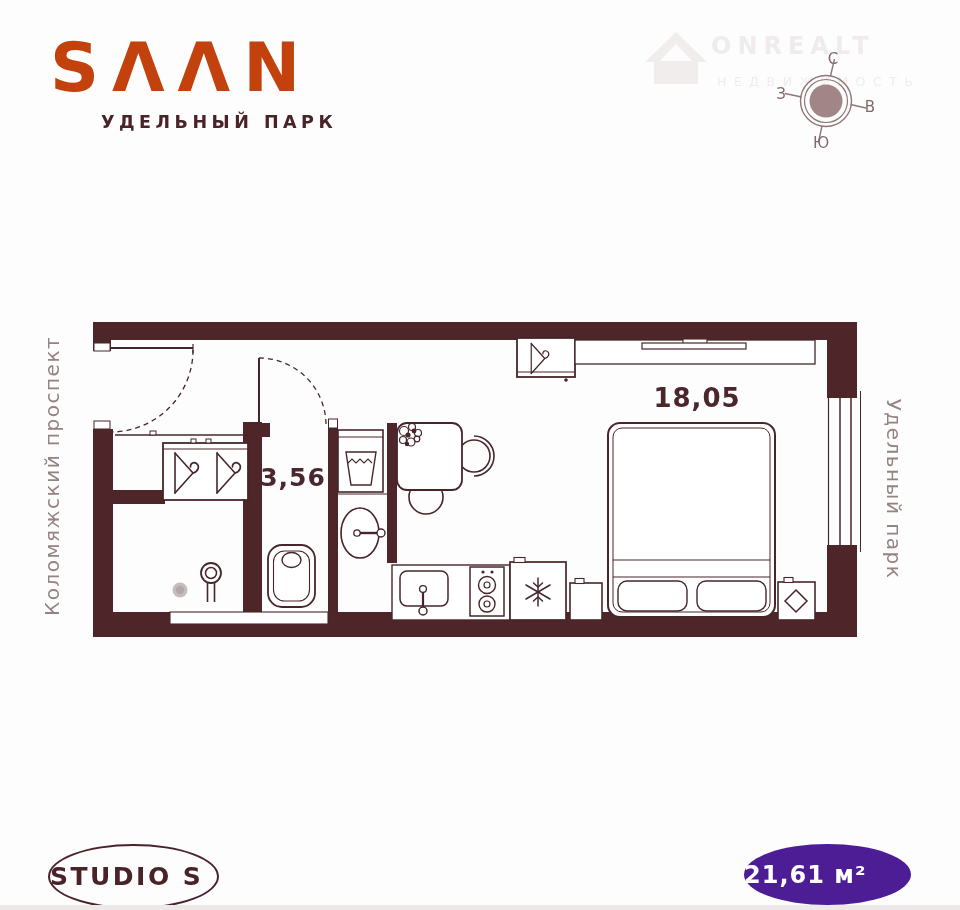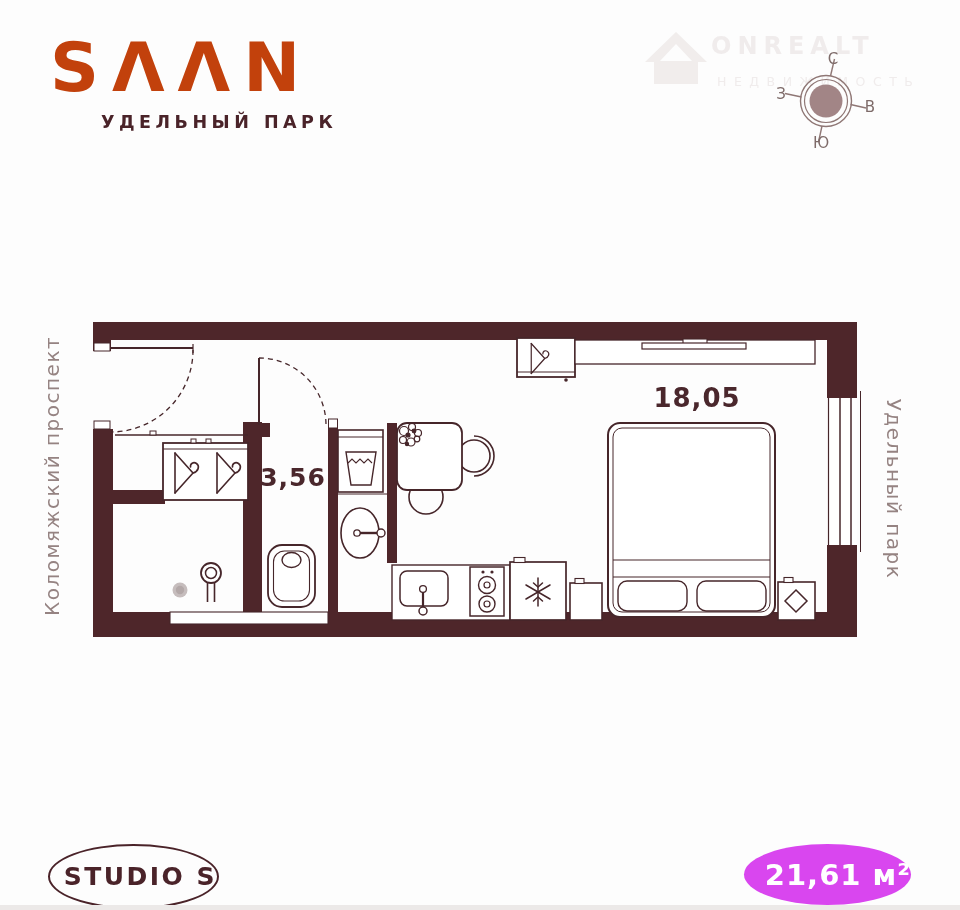--- a/index.html
+++ b/index.html
@@ -17,25 +17,25 @@
   #wm-tagline{position:absolute;left:72px;top:50px;font-size:12.5px;letter-spacing:7.5px;}
   
   #compass{left:766px;top:38px;width:130px;height:122px;}
   #compass text{font-size:15px;fill:#7e6b69;}
   
   .street{color:#958382;font-size:20px;letter-spacing:1.5px;white-space:nowrap;
           text-align:center;}
   #street-left{left:-83px;top:469px;width:270px;transform:rotate(-90deg);}
   #street-right{left:784px;top:477px;width:220px;transform:rotate(90deg);}
   
-  .badge{display:flex;align-items:center;justify-content:flex-end;border-radius:50%;}
+  .badge{display:flex;align-items:center;justify-content:flex-start;border-radius:50%;}
   #badge-layout{left:48px;top:844px;width:167px;height:61px;border:2px solid #4a2329;
                 color:#4a2329;font-size:25px;letter-spacing:2.5px;font-weight:600;}
-  #badge-area{left:744px;top:844px;width:167px;height:61px;background:#d946ef;
-              color:#ffffff;font-size:29px;letter-spacing:1px;font-weight:600;}
+  #badge-area{left:744px;top:844px;width:167px;height:61px;background:#4c1d95;
+              color:#ffffff;font-size:24px;letter-spacing:1px;font-weight:600;}
   #photo-edge{left:0;bottom:0;width:960px;height:5px;background:#ecE9e8;}
   
   #plan{left:0;top:0;}
   #plan .ln{stroke:#46262a;fill:none;}
   #plan .wh{fill:#ffffff;stroke:#46262a;}
   #plan text{fill:#4a272c;font-weight:600;font-family:"DejaVu Sans","Liberation Sans",sans-serif;}
 </style>
 </head>
 <body>
 

